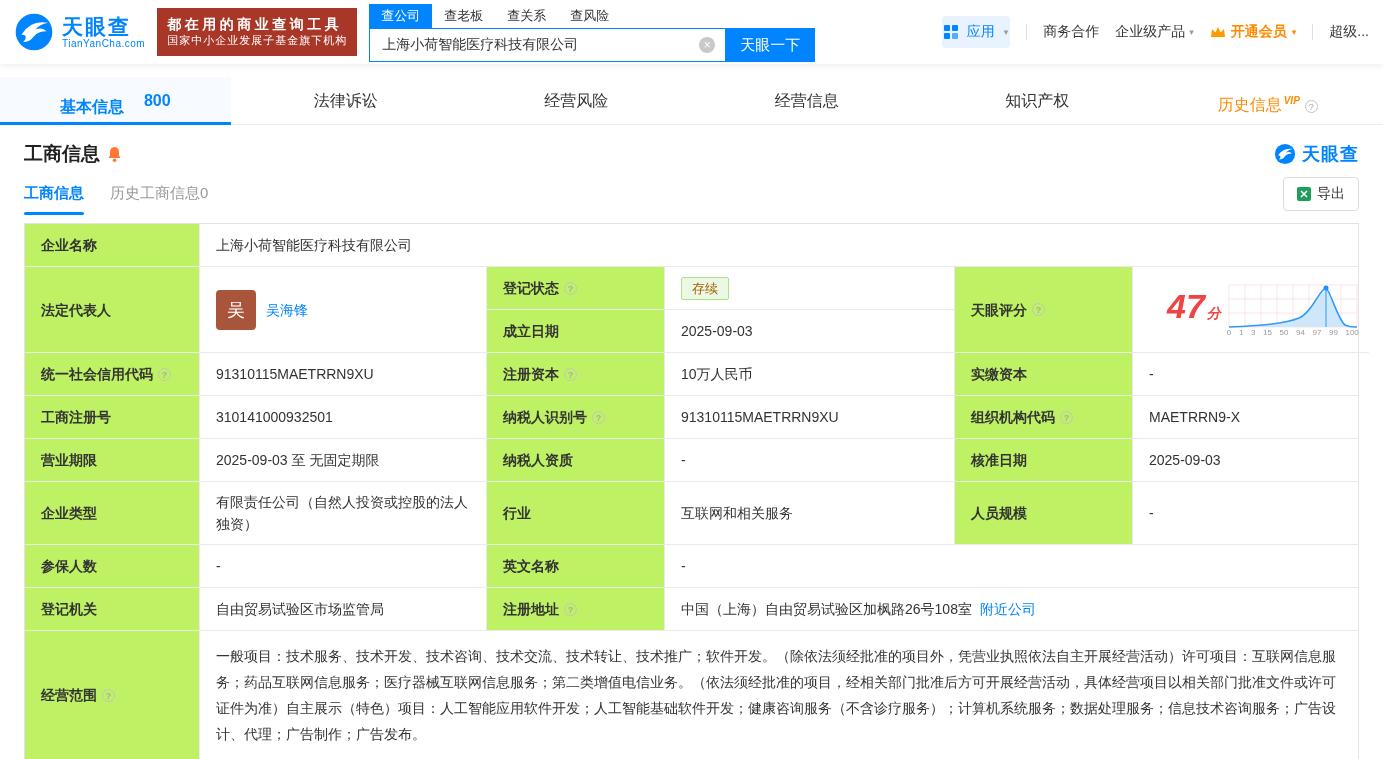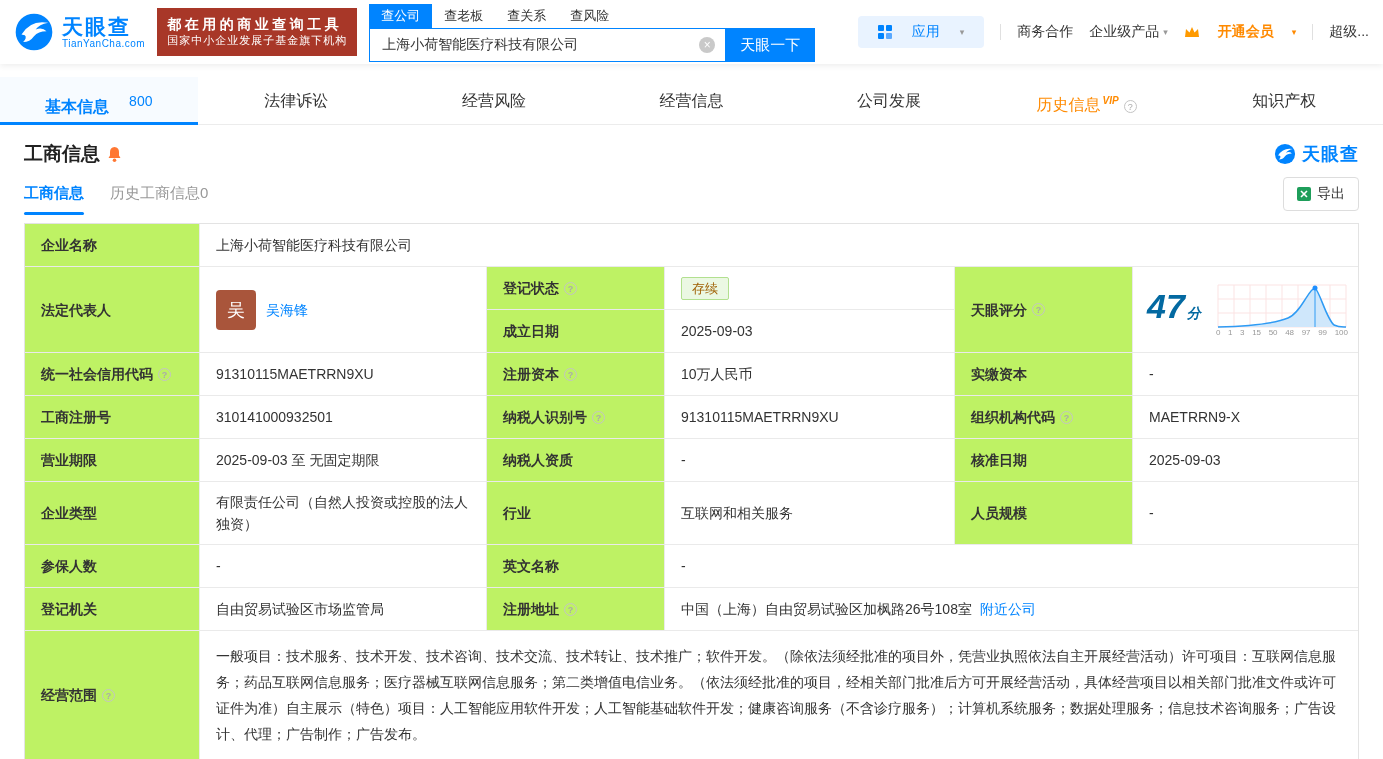--- a/index.html
+++ b/index.html
@@ -19,34 +19,34 @@
   .search-tabs{display:flex;height:25px;align-items:center;}
   .stab{font-size:13px;padding:3px 12px;cursor:pointer;color:#333;}
   .stab.active{background:#0084ff;color:#fff;}
   .search-row{display:flex;height:34px;}
   .search-box{position:relative;width:356px;border:1px solid #0084ff;border-right:none;display:flex;align-items:center;background:#fff;}
   .search-box input{border:none;outline:none;width:100%;height:100%;padding:0 34px 0 12px;font-size:14px;color:#333;font-family:inherit;}
   .clear{position:absolute;right:10px;width:16px;height:16px;border-radius:50%;background:#c9c9c9;color:#fff;font-size:10px;line-height:16px;text-align:center;cursor:pointer;}
   .clear::after{content:"×";font-size:12px;}
   .search-btn{width:90px;background:#0084ff;color:#fff;border:none;font-size:15px;cursor:pointer;font-family:inherit;}
   .hmenu{margin-left:auto;display:flex;align-items:center;gap:16px;font-size:14px;white-space:nowrap;}
-  .apps{display:flex;align-items:center;gap:20px;background:#e9f3ff;color:#0084ff;padding:7px 20px;border-radius:4px;cursor:pointer;}
+  .apps{display:flex;align-items:center;gap:9px;background:#e9f3ff;color:#0084ff;padding:7px 2px;border-radius:4px;cursor:pointer;}
   .sep{width:1px;height:16px;background:#e0e0e0;}
   .mitem{display:flex;align-items:center;gap:4px;color:#333;cursor:pointer;}
-  .vip-entry{display:flex;align-items:center;gap:18px;color:#ff8a00;font-weight:bold;cursor:pointer;}
+  .vip-entry{display:flex;align-items:center;gap:5px;color:#ff8a00;font-weight:bold;cursor:pointer;}
   .caret{font-size:9px;color:#999;}
   .vip-entry .caret{color:#ff8a00;}
   .super{max-width:62px;overflow:hidden;text-overflow:ellipsis;cursor:pointer;}
 
   
   .main-tabs{display:flex;margin-top:13px;border-bottom:1px solid #ececec;height:48px;}
   .mtab{flex:1;text-align:center;line-height:48px;font-size:16px;color:#333;position:relative;cursor:pointer;}
   .mtab.active{color:#0084ff;font-weight:bold;background:#f7fbff;}
   .mtab.active::after{content:"";position:absolute;left:0;right:0;bottom:-1px;height:3px;background:#0084ff;}
-  .cnt{font-size:14px;color:#0084ff;margin-left:20px;vertical-align:super;font-weight:normal;}
+  .cnt{font-size:16px;color:#0084ff;margin-left:20px;vertical-align:super;font-weight:bold;}
   .mtab.orange{color:#ff8a00;}
   .viptag{font-size:10px;font-style:italic;font-weight:bold;color:#ff8a00;margin-left:2px;vertical-align:super;}
 
   
   .section-head{display:flex;align-items:center;padding:16px 24px 4px;}
   .sec-title{font-size:19px;font-weight:bold;color:#222;display:flex;align-items:center;gap:7px;}
   .brand-right{margin-left:auto;display:flex;align-items:center;gap:6px;}
   .brand-right .txt{font-size:18px;font-weight:bold;color:#0084ff;letter-spacing:1px;}
 
   
@@ -67,21 +67,21 @@
   .c3{grid-column:span 3;}
   .rs2{grid-row:span 2;}
   .col3{grid-column:3;}
   .col4{grid-column:4;}
   .link{color:#0084ff;cursor:pointer;}
   .avatar{width:40px;height:40px;border-radius:4px;background:#a9553b;color:#fff;font-size:18px;display:flex;align-items:center;justify-content:center;margin-right:10px;flex:none;cursor:pointer;}
   .badge-green{background:#ebf8e3;color:#a16207;border:1px solid #b2e08f;font-size:13px;line-height:19px;padding:1px 10px;border-radius:2px;}
   .help{display:inline-block;width:13px;height:13px;border:1px solid #c4c4c4;border-radius:50%;color:#aaa;font-size:9px;line-height:12px;text-align:center;margin-left:5px;flex:none;cursor:pointer;}
   .help::after{content:"?";}
   .score-cell{display:flex;align-items:center;justify-content:space-between;gap:6px;padding:4px 10px 4px 14px;}
-  .score-num{color:#0369a1;font-style:italic;white-space:nowrap;}
+  .score-num{color:#ef4444;font-style:italic;white-space:nowrap;margin-left:20px;}
   .score-num .n{font-size:34px;font-weight:bold;}
   .score-num .u{font-size:14px;margin-left:2px;font-weight:bold;}
   .score-chart{display:flex;flex-direction:column;width:132px;flex:none;}
   .ticks{display:flex;justify-content:space-between;font-size:8px;color:#999;margin-top:1px;line-height:1;}
   .scope-cell{display:block;line-height:26px;padding:12px 16px;}
   .addr-cell{gap:8px;}
 </style>
 </head>
 <body>
 
@@ -154,27 +154,24 @@
   <div class="mtab">
     <span>法律诉讼</span>
   </div>
   <div class="mtab">
     <span>经营风险</span>
   </div>
   <div class="mtab">
     <span>经营信息</span>
   </div>
   <div class="mtab">
-    <span>公司发展</span>
+    <span>知识产权</span>
   </div>
   <div class="mtab orange">
     <span>历史信息</span><span class="viptag">VIP</span><span class="help"></span>
-  </div>
-  <div class="mtab">
-    <span>知识产权</span>
   </div>
 </nav>
 
 <div class="section-head">
   <div class="sec-title">
     <span>工商信息</span>
     <svg width="15" height="17" viewBox="0 0 15 17">
       <path d="M7.5 1 C4.5 1 3 3.2 3 6 L3 9.5 L1.5 12 L13.5 12 L12 9.5 L12 6 C12 3.2 10.5 1 7.5 1 Z" fill="#ff7733"></path>
       <circle cx="7.5" cy="14.2" r="1.8" fill="#ff7733"></circle>
     </svg>
@@ -255,21 +252,21 @@
           <path d="M2 45 C 35 44 58 42 72 36 C 85 31 93 6 99 6 C 104 10 110 36 118 43 C 123 45.5 128 45 130 45" fill="none" stroke="#2f9bf4" stroke-width="1.5"></path>
           <line x1="99" y1="6" x2="99" y2="45" stroke="#2f9bf4" stroke-width="1"></line>
           <circle cx="99" cy="6" r="2.5" fill="#1f8fff"></circle>
         </svg>
         <div class="ticks">
           <span>0</span>
             <span>1</span>
             <span>3</span>
             <span>15</span>
             <span>50</span>
-            <span>48</span>
+            <span>94</span>
             <span>97</span>
             <span>99</span>
             <span>100</span>
         </div>
       </div>
     </div>
     <div class="cell lab col3">
         <span>成立日期</span>
       </div>
     <div class="cell col4">

